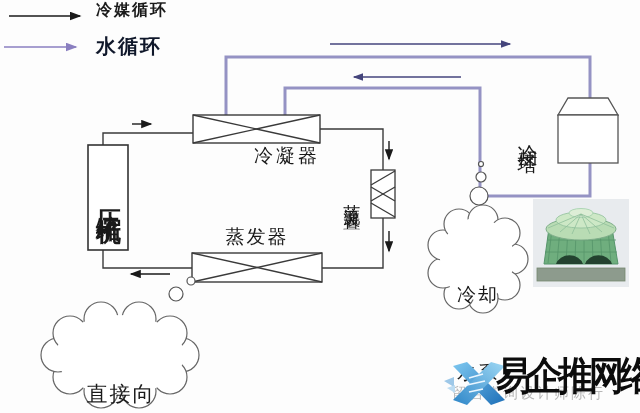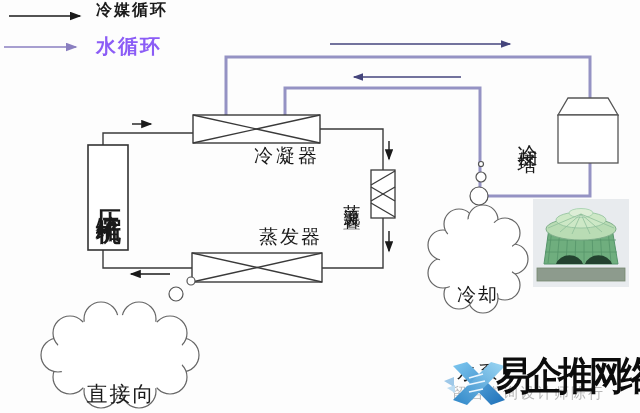--- a/index.html
+++ b/index.html
@@ -4,24 +4,24 @@
 <style>
   html,body{margin:0;padding:0;background:#fff;}
   #stage{
     position:relative;width:640px;height:413px;background:#fdfdfd;
     overflow:hidden;font-family:"Liberation Serif","DejaVu Serif",serif;color:#1a1a1a;
   }
   #lines{position:absolute;left:0;top:0;z-index:1;}
   .lbl{position:absolute;z-index:3;white-space:pre;line-height:1.2;}
   .vert{writing-mode:vertical-rl;text-orientation:upright;display:flex;align-items:center;justify-content:center;}
   .legend-1{left:96px;top:0;font-size:16px;font-weight:700;letter-spacing:2px;}
-  .legend-2{left:96px;top:34px;font-size:20px;font-weight:700;letter-spacing:2px;color:#8b5cf6;}
+  .legend-2{left:96px;top:34px;font-size:20px;font-weight:700;letter-spacing:2px;color:#0f172a;}
   .compressor-lbl{left:88px;top:145px;width:40px;height:105px;font-size:25px;font-weight:700;letter-spacing:5px;}
   .condenser-lbl{left:193px;top:145px;width:127px;text-align:right;font-size:19px;letter-spacing:3px;}
-  .evaporator-lbl{left:192px;top:226px;width:130px;text-align:right;font-size:19px;letter-spacing:2px;}
+  .evaporator-lbl{left:192px;top:226px;width:130px;text-align:center;font-size:19px;letter-spacing:2px;}
   .throttle-lbl{left:338px;top:151px;width:26px;height:92px;font-size:17px;letter-spacing:3px;}
   .tower-lbl{left:514px;top:91px;width:28px;height:88px;font-size:20px;letter-spacing:5px;}
   .cloud-text{text-align:center;z-index:4;}
   .cloud-right-text{left:426px;top:230px;width:104px;font-size:19px;line-height:26px;letter-spacing:2px;}
   .cloud-left-text{left:36px;top:322px;width:170px;font-size:21px;line-height:29px;letter-spacing:2px;}
   .wm-faint{left:452px;top:384px;font-size:15px;color:#8a8a8a;opacity:.6;letter-spacing:2px;z-index:4;}
   .wm-brand{left:496px;top:353px;font-size:35px;font-weight:700;color:#0c0c0c;letter-spacing:-4px;
             transform:scaleY(1.12);transform-origin:top left;z-index:5;}
   #wm-logo{position:absolute;left:443px;top:360px;z-index:5;}
 </style>

